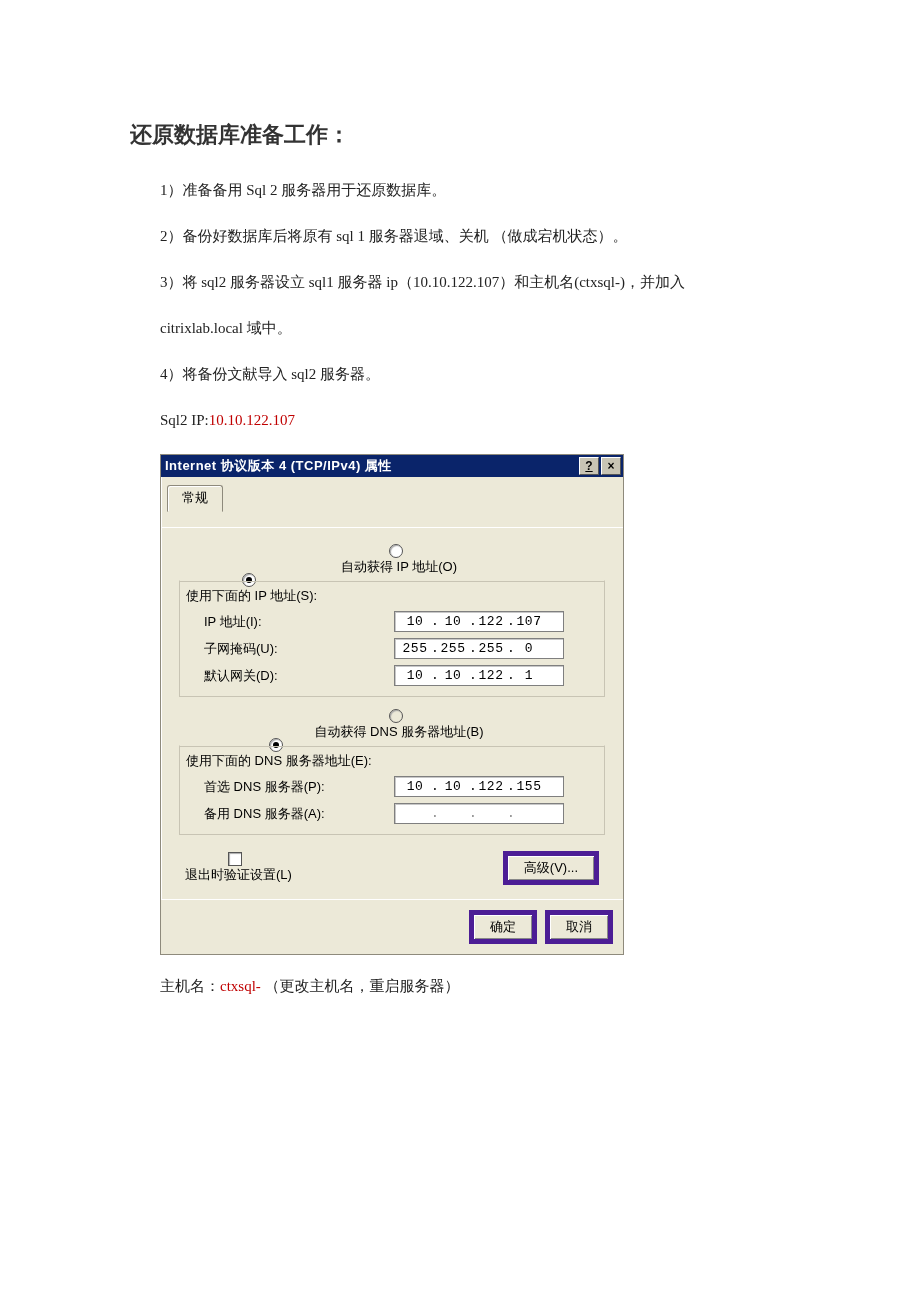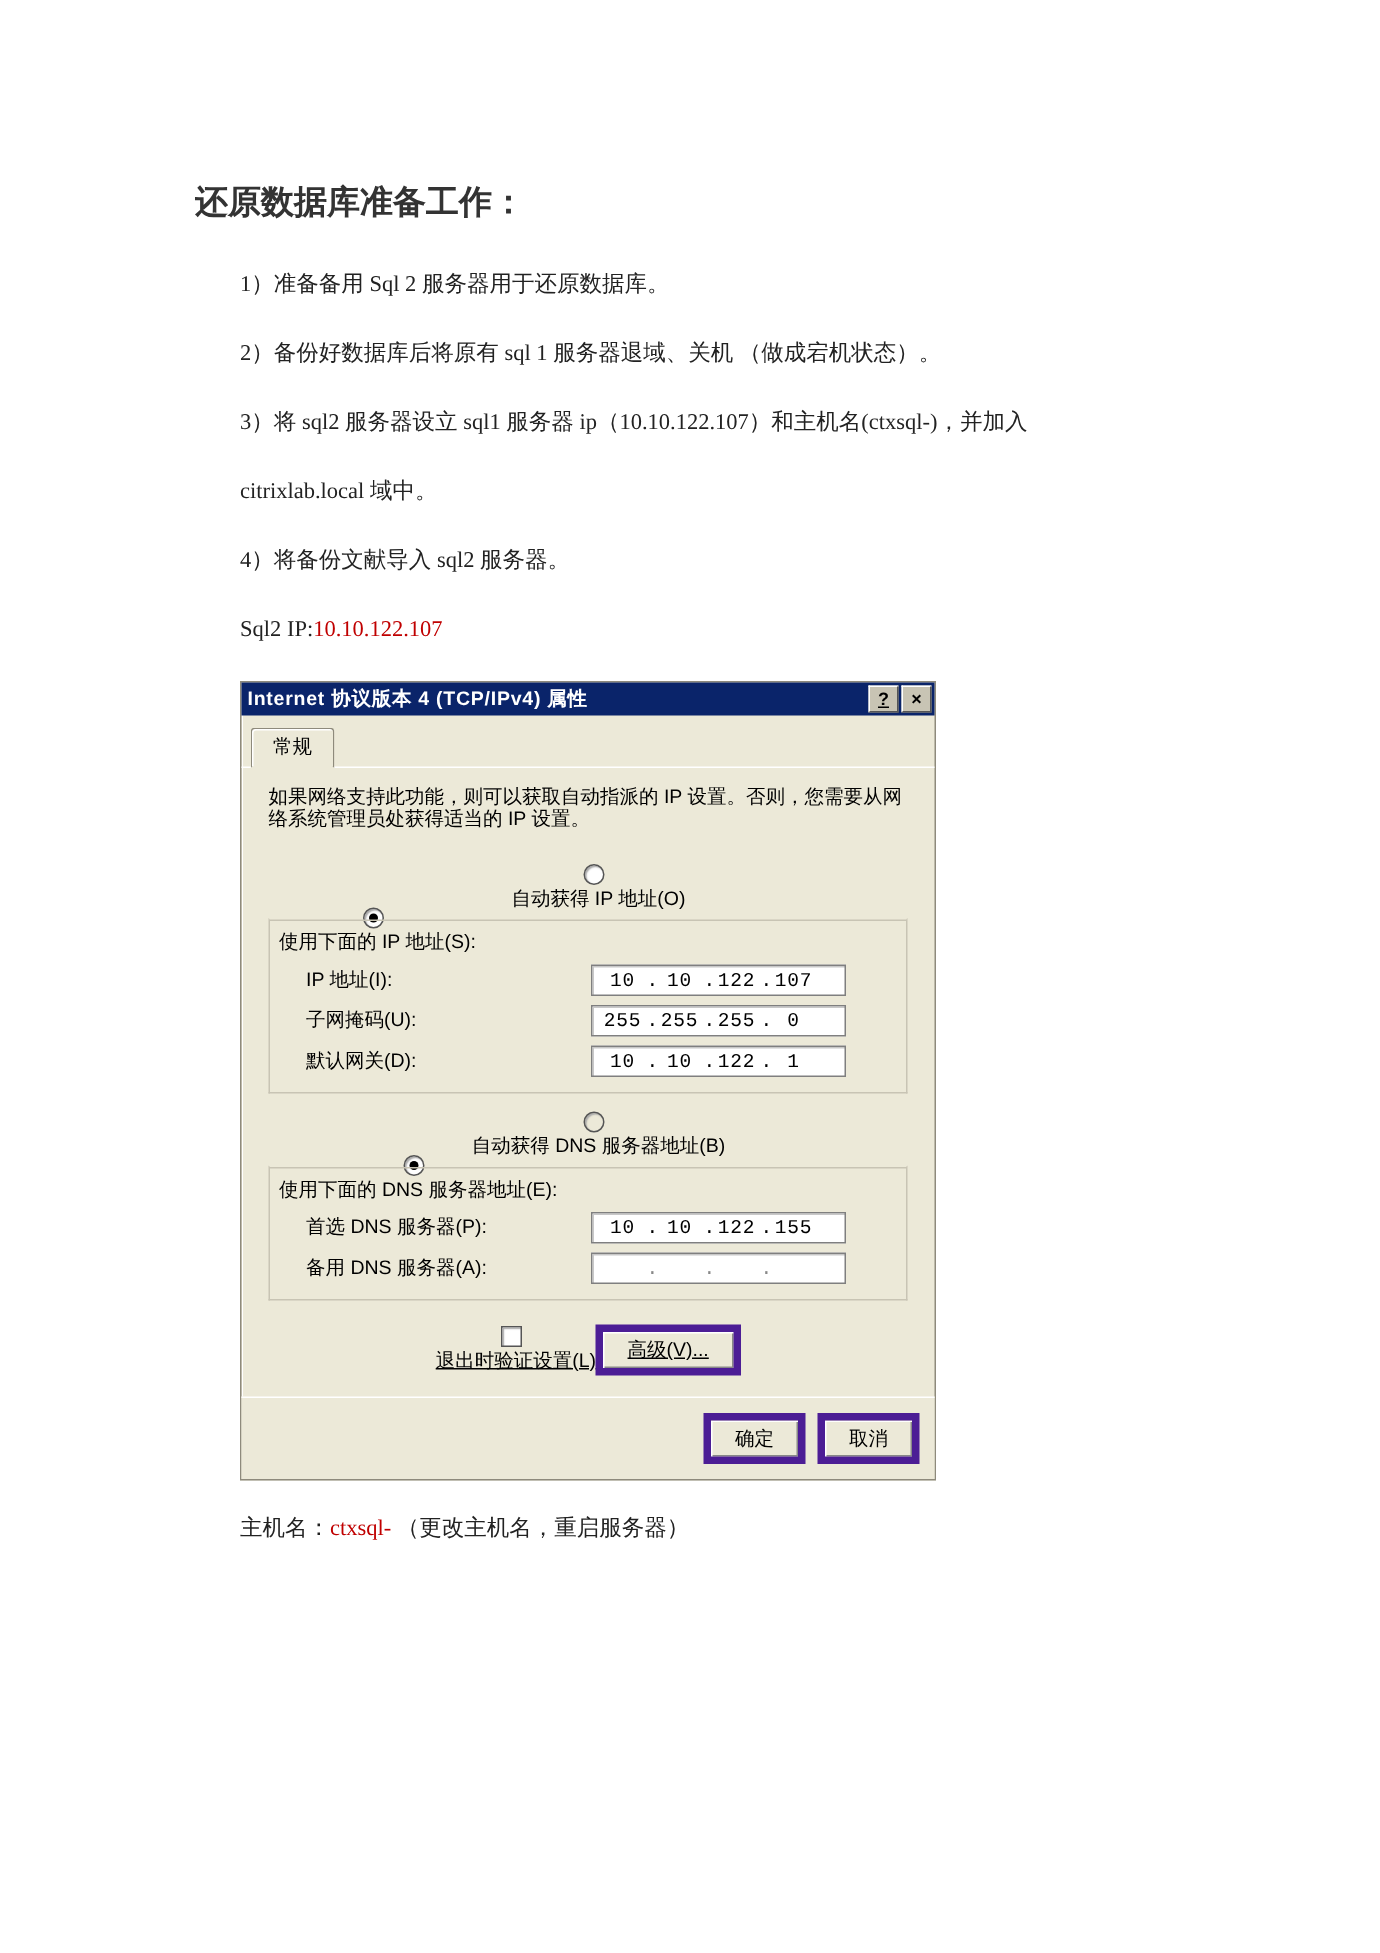--- a/index.html
+++ b/index.html
@@ -62,21 +62,21 @@
     color: #000;
     font-weight: bold;
     font-size: 12px;
     text-decoration: none;
   }
   .tb-btn.help { text-decoration: underline; }
 
   .tabstrip {
     display: flex;
     align-items: flex-end;
-    padding: 6px 6px 0 6px;
+    padding: 6px 6px 16px 6px;
     height: 28px;
     border-bottom: 1px solid #fff;
     position: relative;
   }
   .tab {
     background: #ece9d8;
     border: 1px solid #8e8a7c;
     border-bottom: 1px solid #ece9d8;
     border-top-left-radius: 3px;
     border-top-right-radius: 3px;
@@ -146,23 +146,22 @@
     align-items: center;
     padding: 0 4px;
     font-family: "Courier New", monospace;
     font-size: 13px;
     letter-spacing: 0.5px;
   }
   .ipbox.empty { color:#888; }
   .ipbox .oct { width: 32px; text-align: center; }
   .ipbox .dot { width: 6px; text-align:center; }
   .adv-row {
-    display:flex; align-items:center; justify-content:center;
+    display:flex; align-items:center; justify-content:space-between;
     margin: 16px 6px 4px 6px;
-    text-decoration: underline;
   }
   .btn {
     background:#ece9d8;
     border:5px solid #4c1d95;
     box-shadow: 1px 1px 0 #fff inset, -1px -1px 0 #888 inset;
     padding: 3px 16px;
     font-size: 13px;
     font-family: inherit;
     min-width: 64px;
   }
@@ -205,21 +204,20 @@
       <span class="tb-btn">
           <span>×</span>
         </span>
     </div>
 
     <div class="tabstrip">
       <div class="tab"><span>常规</span></div>
     </div>
 
     <div class="client">
-      <div class="info-text">如果网络支持此功能，则可以获取自动指派的 IP 设置。否则，您需要从网络系统管理员处获得适当的 IP 设置。</div>
 
       <div class="radio-row">
         <span class="radio"></span>
         <span>自动获得 IP 地址(O)</span>
       </div>
 
       <fieldset class="grp">
         <div class="legend-line"></div>
         <div class="radio-row" style="margin-left:0; margin-top:-8px; background:#ece9d8; width:fit-content; padding-right:6px;">
           <span class="radio checked"></span>

